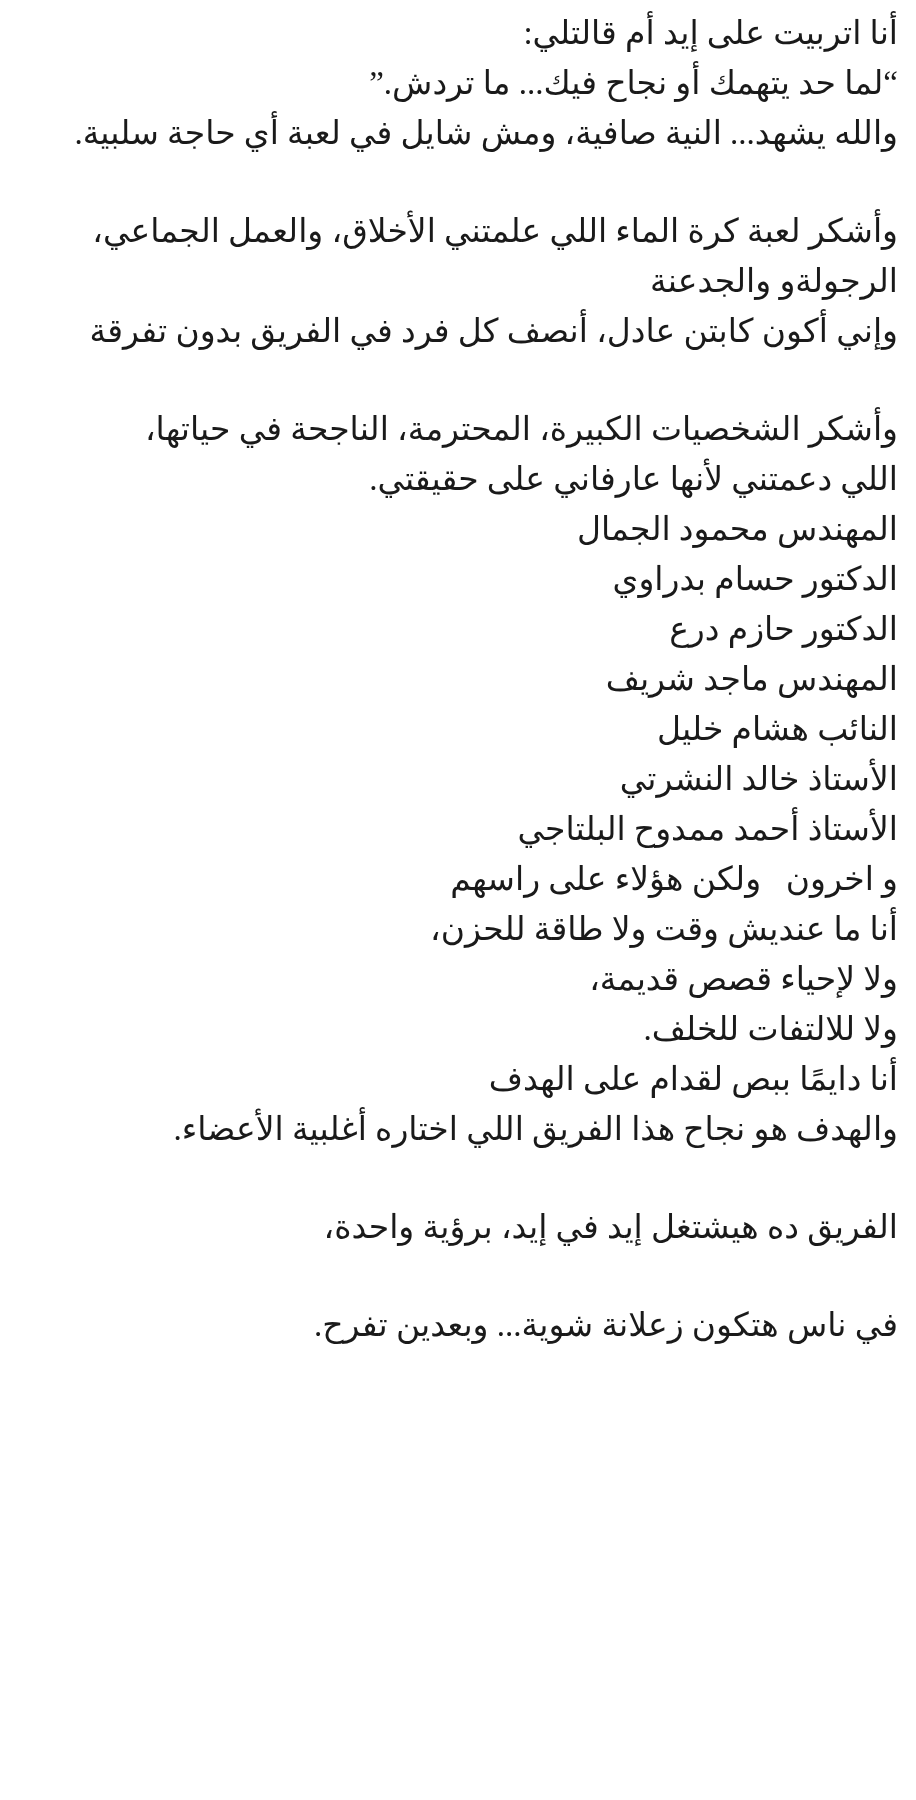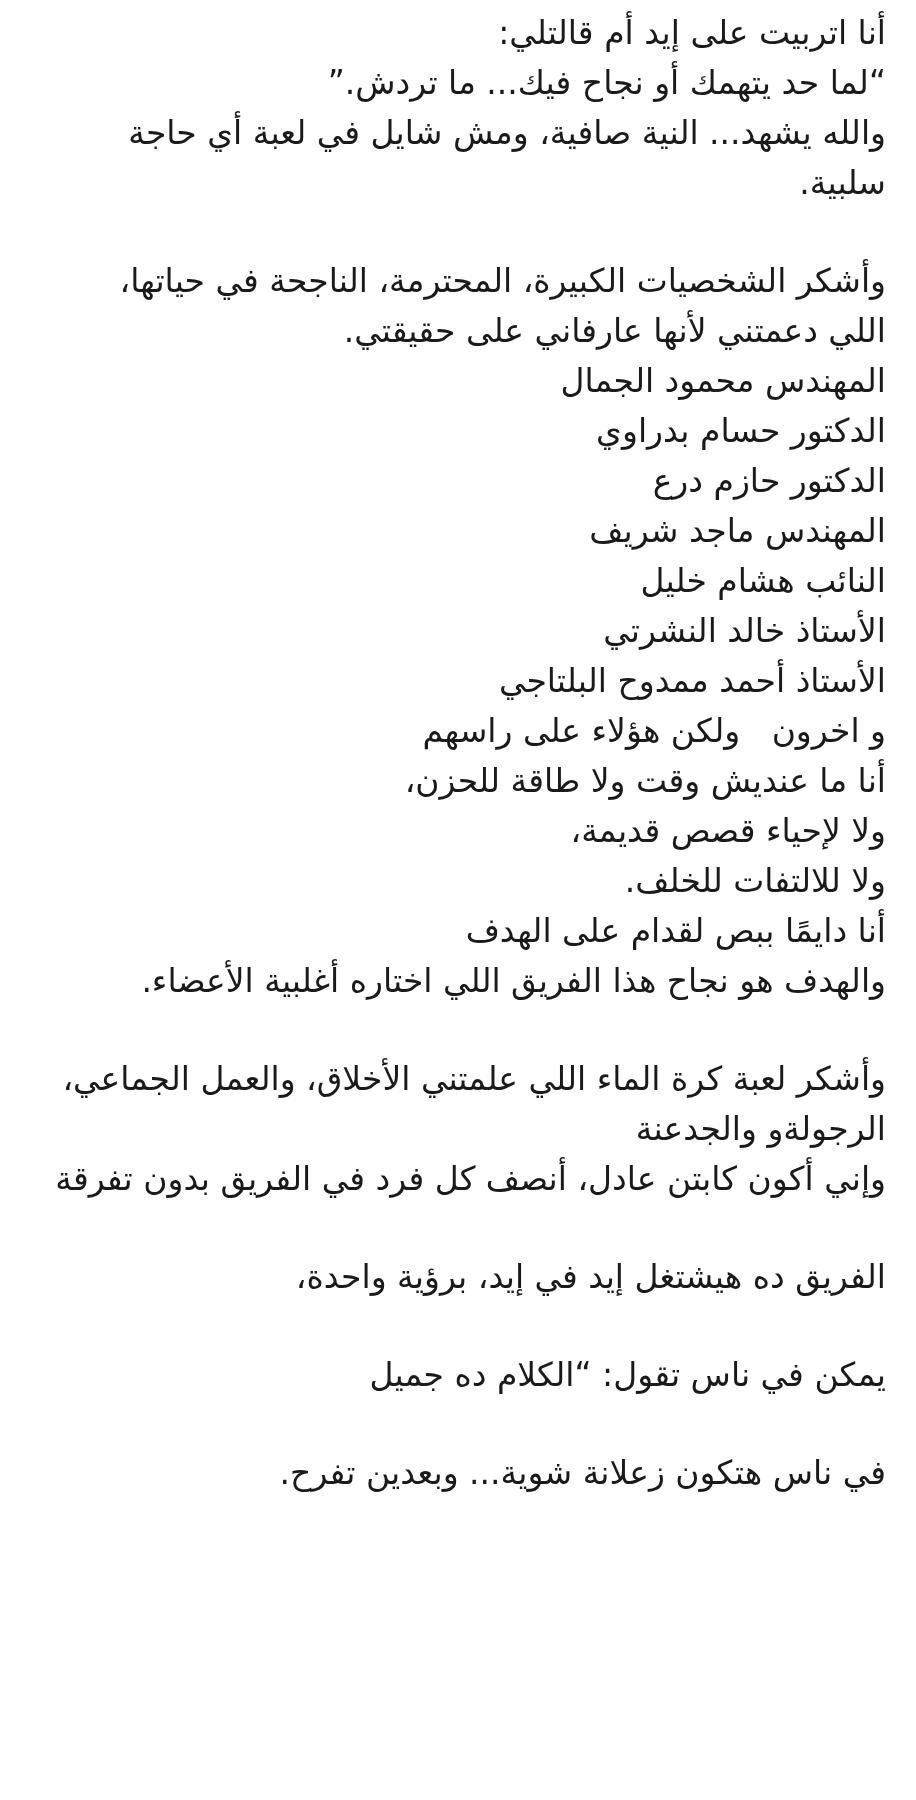--- a/index.html
+++ b/index.html
@@ -18,63 +18,63 @@
     text-align: right;
     box-sizing: border-box;
     width: 916px;
     padding: 8px 18px 0 40px;
     color: #1a1a1a;
     font-size: 33px;
     line-height: 50px;
     font-weight: 400;
   }
   .paragraph {
-    margin: 0 12px 48px 0;
+    margin: 0 0 48px 0;
+    font-family: Liberation Serif, serif;
   }
   .paragraph:last-child {
     margin-bottom: 0;
   }
   .line {
     white-space: pre-wrap;
     unicode-bidi: plaintext;
   }
 </style>
 </head>
 <body>
 
 <div class="document">
     <div class="paragraph">
       <div class="line">أنا اتربيت على إيد أم قالتلي:</div>
       <div class="line">“لما حد يتهمك أو نجاح فيك... ما تردش.”</div>
       <div class="line">والله يشهد... النية صافية، ومش شايل في لعبة أي حاجة سلبية.</div>
     </div>
     <div class="paragraph">
+      <div class="line">وأشكر لعبة كرة الماء اللي علمتني الأخلاق، والعمل الجماعي،</div>
+      <div class="line">الرجولةو والجدعنة</div>
+      <div class="line">وإني أكون كابتن عادل، أنصف كل فرد في الفريق بدون تفرقة</div>
+    </div>
+    <div class="paragraph">
       <div class="line">وأشكر الشخصيات الكبيرة، المحترمة، الناجحة في حياتها،</div>
       <div class="line">اللي دعمتني لأنها عارفاني على حقيقتي.</div>
       <div class="line">المهندس محمود الجمال</div>
       <div class="line">الدكتور حسام بدراوي</div>
       <div class="line">الدكتور حازم درع</div>
       <div class="line">المهندس ماجد شريف</div>
       <div class="line">النائب هشام خليل</div>
       <div class="line">الأستاذ خالد النشرتي</div>
       <div class="line">الأستاذ أحمد ممدوح البلتاجي</div>
       <div class="line">و اخرون   ولكن هؤلاء على راسهم</div>
       <div class="line">أنا ما عنديش وقت ولا طاقة للحزن،</div>
       <div class="line">ولا لإحياء قصص قديمة،</div>
       <div class="line">ولا للالتفات للخلف.</div>
       <div class="line">أنا دايمًا ببص لقدام على الهدف</div>
       <div class="line">والهدف هو نجاح هذا الفريق اللي اختاره أغلبية الأعضاء.</div>
     </div>
     <div class="paragraph">
-      <div class="line">وأشكر لعبة كرة الماء اللي علمتني الأخلاق، والعمل الجماعي،</div>
-      <div class="line">الرجولةو والجدعنة</div>
-      <div class="line">وإني أكون كابتن عادل، أنصف كل فرد في الفريق بدون تفرقة</div>
-    </div>
-    <div class="paragraph">
       <div class="line">الفريق ده هيشتغل إيد في إيد، برؤية واحدة،</div>
     </div>
     <div class="paragraph">
-      <div class="line">يمكن في ناس تقول: “الكلام ده جميل</div>
     </div>
     <div class="paragraph">
       <div class="line">في ناس هتكون زعلانة شوية... وبعدين تفرح.</div>
     </div>
   </div>
 
 </body></html>

